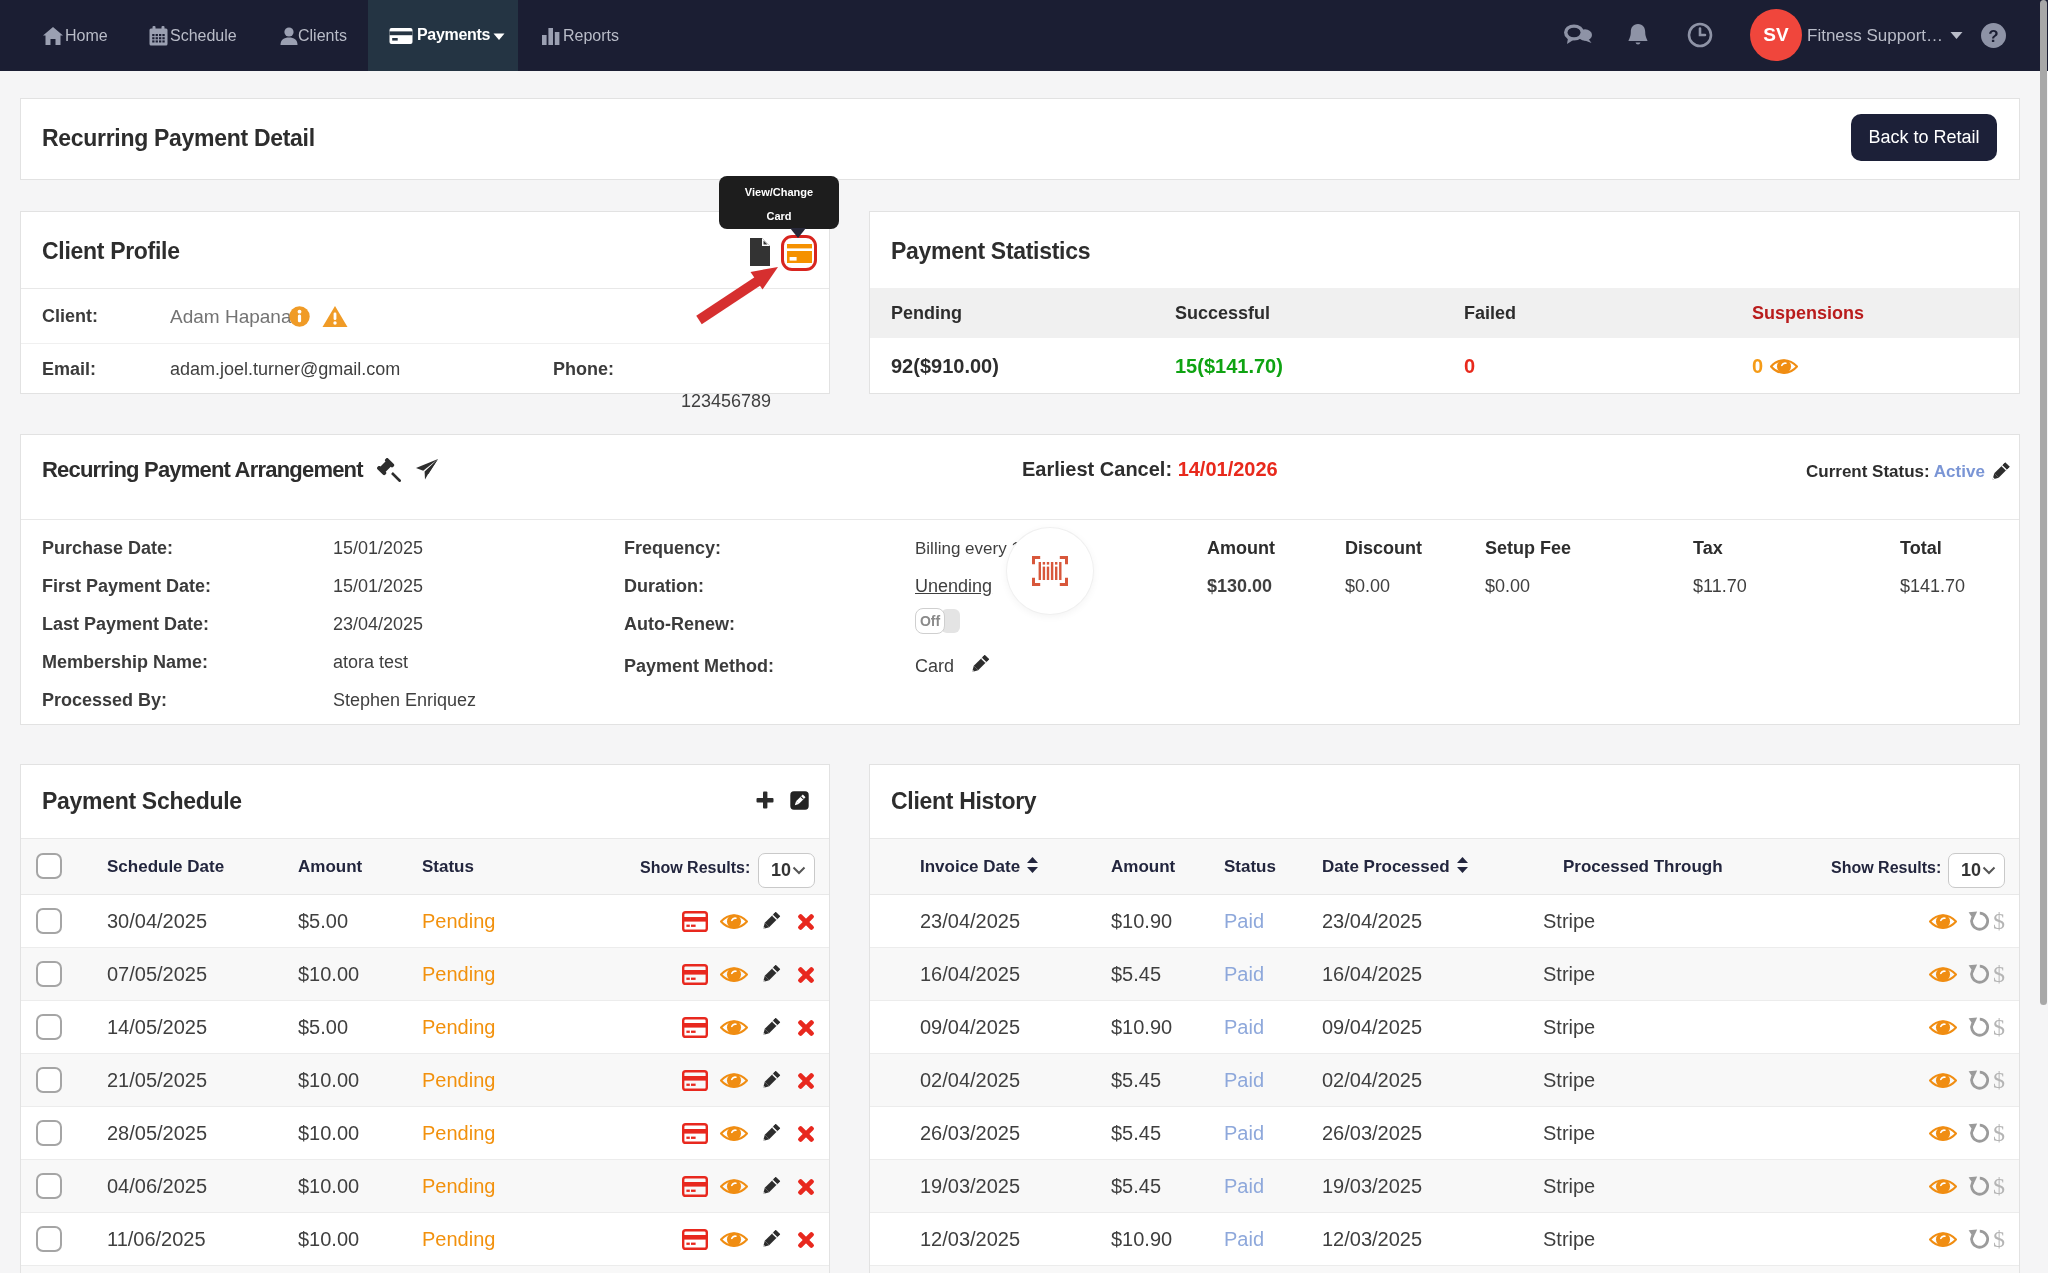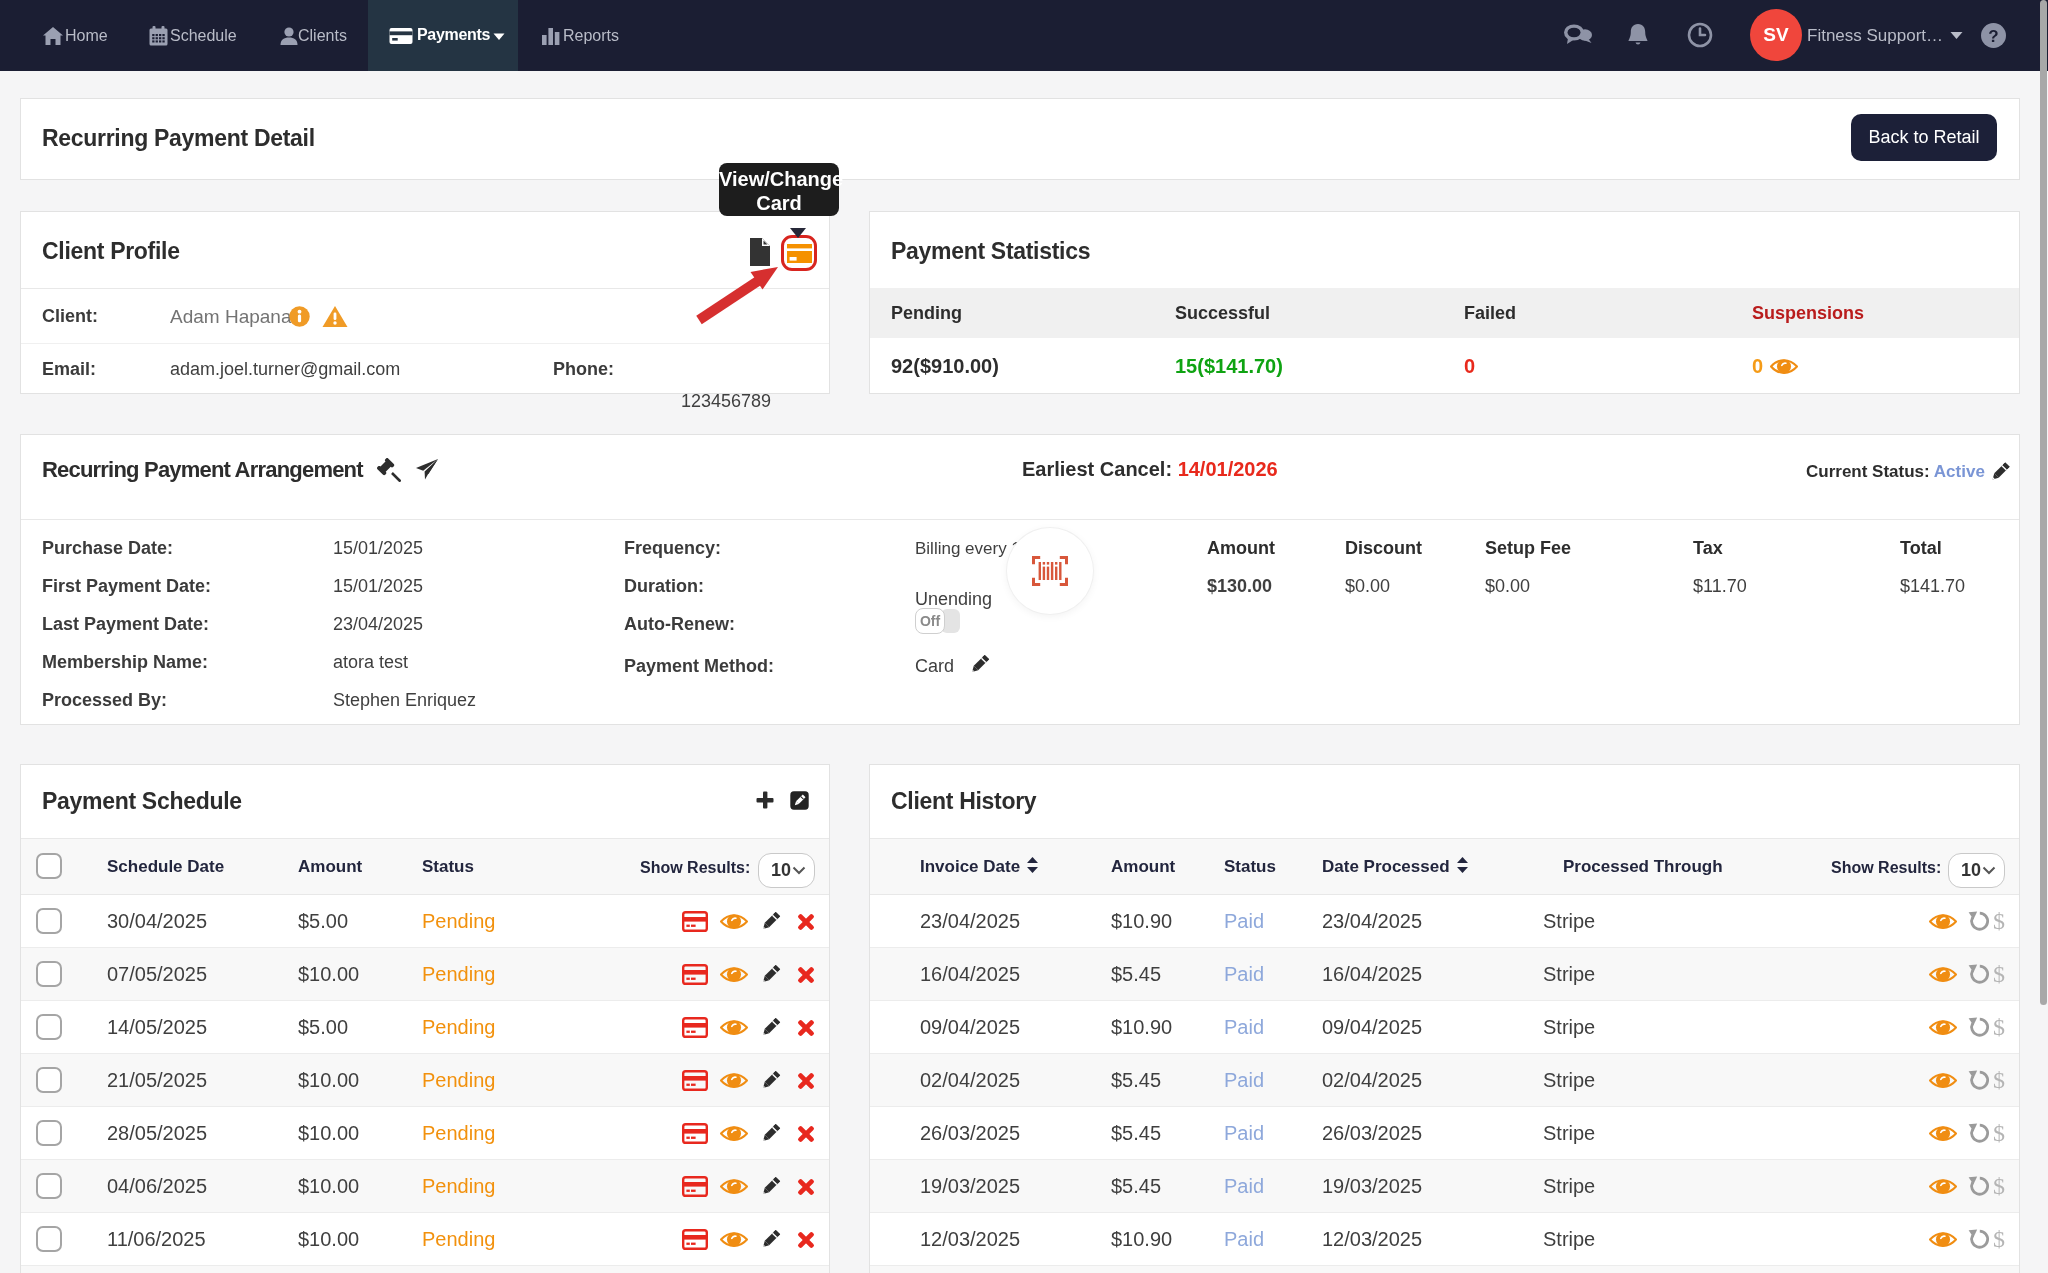--- a/index.html
+++ b/index.html
@@ -6,21 +6,21 @@
 .abs{position:absolute;}
 .card{position:absolute;background:#fff;border:1px solid #e2e2e2;}
 .b{font-weight:bold;}
 .title{font-weight:bold;font-size:23px;color:#2d2d2d;letter-spacing:-0.3px;}
 .th{font-weight:bold;font-size:17px;color:#23263e;}
 .sr{font-weight:bold;font-size:16px;color:#23263e;}
 .lbl{font-weight:bold;font-size:18px;color:#3b3b3b;}
 .val{font-size:18px;color:#3f3f3f;}
 .nav-item{display:inline-flex;align-items:center;gap:7px;color:#b9bcc8;font-size:16px;}
 .chk{width:26px;height:26px;border:2px solid #a5a5a5;border-radius:7px;background:#fff;}
-.sel{position:absolute;width:57px;height:35px;border:1px solid #c9c9c9;border-radius:13px;background:#fff;font-size:18px;font-weight:bold;color:#333;display:flex;align-items:center;justify-content:space-between;padding:0 8px 0 12px;}
+.sel{position:absolute;width:57px;height:35px;border:1px solid #c9c9c9;border-radius:7px;background:#fff;font-size:18px;font-weight:bold;color:#333;display:flex;align-items:center;justify-content:space-between;padding:0 8px 0 12px;}
 </style></head><body>
 <div class="abs" style="left:0;top:0;width:2048px;height:71px;background:#1b1e33;"></div>
 <div class="abs" style="left:42px;top:25px;line-height:0;"><svg width="22" height="22" viewBox="0 0 22 22" style="">
       <path d="M11 2 L21 10.5 H18.5 V20 H13.5 V14 H8.5 V20 H3.5 V10.5 H1 Z" fill="#9ba0b2"></path>
     </svg></div>
 <div class="abs nav-item" style="left:65px;top:27px;">Home</div>
 <div class="abs" style="left:148px;top:25px;line-height:0;"><svg width="21" height="22" viewBox="0 0 21 22" style="">
       <rect x="1.5" y="3.5" width="18" height="17" rx="1.5" fill="#9ba0b2"></rect>
       <rect x="4.5" y="1" width="3" height="4" rx="1" fill="#9ba0b2"></rect>
       <rect x="13.5" y="1" width="3" height="4" rx="1" fill="#9ba0b2"></rect>
@@ -112,21 +112,21 @@
     </svg></div>
 <div class="abs" style="left:322px;top:305px;line-height:0;"><svg width="26" height="23" viewBox="0 0 26 23" style="">
       <path d="M13 1 L25.5 22 H0.5 Z" fill="#f09b26"></path>
       <rect x="11.6" y="7.5" width="2.8" height="7.6" rx="1.3" fill="#fff"></rect>
       <circle cx="13" cy="18" r="1.7" fill="#fff"></circle>
     </svg></div>
 <div class="abs lbl" style="left:42px;top:359px;">Email:</div>
 <div class="abs val" style="left:170px;top:359px;">adam.joel.turner@gmail.com</div>
 <div class="abs lbl" style="left:553px;top:359px;">Phone:</div>
 <div class="abs val" style="left:681px;top:359px;margin-top:32px;">123456789</div>
-<div class="abs" style="left:719px;top:163px;width:120px;height:53px;background:#1d1d1d;border-radius:8px;color:#fff;font-size:20px;font-weight:bold;text-align:center;line-height:24px;padding-top:4px;">View/Change<br>Card</div>
+<div class="abs" style="left:719px;top:176px;width:120px;height:53px;background:#1d1d1d;border-radius:8px;color:#fff;font-size:11px;font-weight:bold;text-align:center;line-height:24px;padding-top:4px;">View/Change<br>Card</div>
 <div class="abs" style="left:790px;top:228px;width:0;height:0;border-left:8px solid transparent;border-right:8px solid transparent;border-top:10px solid #272838;"></div>
 <svg class="abs" style="left:688px;top:256px;" width="100" height="75" viewBox="0 0 100 75">
     <line x1="11" y1="64" x2="70" y2="25" stroke="#d62f2f" stroke-width="10"></line>
     <polygon points="90,11 74.5,33.5 62.5,15.9" fill="#d62f2f"></polygon>
   </svg>
 <div class="card" style="left:869px;top:211px;width:1151px;height:183px;"></div>
 <div class="abs title" style="left:891px;top:238px;">Payment Statistics</div>
 <div class="abs" style="left:870px;top:288px;width:1149px;height:50px;background:#f0f0f0;"></div>
 <div class="abs lbl" style="left:891px;top:303px;color:#2d2d2d;">Pending</div>
 <div class="abs lbl" style="left:1175px;top:303px;color:#2d2d2d;">Successful</div>
@@ -171,21 +171,21 @@
 <div class="abs val" style="left:333px;top:576px;">15/01/2025</div>
 <div class="abs lbl" style="left:42px;top:614px;">Last Payment Date:</div>
 <div class="abs val" style="left:333px;top:614px;">23/04/2025</div>
 <div class="abs lbl" style="left:42px;top:652px;">Membership Name:</div>
 <div class="abs val" style="left:333px;top:652px;">atora test</div>
 <div class="abs lbl" style="left:42px;top:690px;">Processed By:</div>
 <div class="abs val" style="left:333px;top:690px;">Stephen Enriquez</div>
 <div class="abs lbl" style="left:624px;top:538px;">Frequency:</div>
 <div class="abs" style="left:915px;top:539px;font-size:17px;color:#3f3f3f;">Billing every 1</div>
 <div class="abs lbl" style="left:624px;top:576px;">Duration:</div>
-<div class="abs val" style="left:915px;top:589px;">Unending</div>
+<div class="abs val" style="left:915px;top:576px;text-decoration:underline;">Unending</div>
 <div class="abs lbl" style="left:624px;top:614px;">Auto-Renew:</div>
 <div class="abs" style="left:915px;top:608px;width:30px;height:26px;border:1.5px solid #cfcfcf;border-radius:8px;background:#fff;color:#8a8a8a;font-size:14px;font-weight:bold;display:flex;align-items:center;justify-content:center;z-index:3;">Off</div>
 <div class="abs" style="left:941px;top:609px;width:19px;height:24px;background:#e4e4e4;border-radius:6px;"></div>
 <div class="abs lbl" style="left:624px;top:656px;">Payment Method:</div>
 <div class="abs val" style="left:915px;top:656px;">Card</div>
 <div class="abs" style="left:968px;top:653px;line-height:0;"><svg width="23" height="23" viewBox="0 0 23 23" style="">
       <g transform="rotate(45 11.5 11.5) translate(11.5 11.5)">
         <rect x="-3.1" y="-10.5" width="6.2" height="15.5" fill="#2d2d2d"></rect>
         <rect x="-3.1" y="-10.5" width="6.2" height="3.1" fill="#2d2d2d"></rect>
         <rect x="-3.1" y="-6.6" width="6.2" height="1.4" fill="#fff"></rect>

